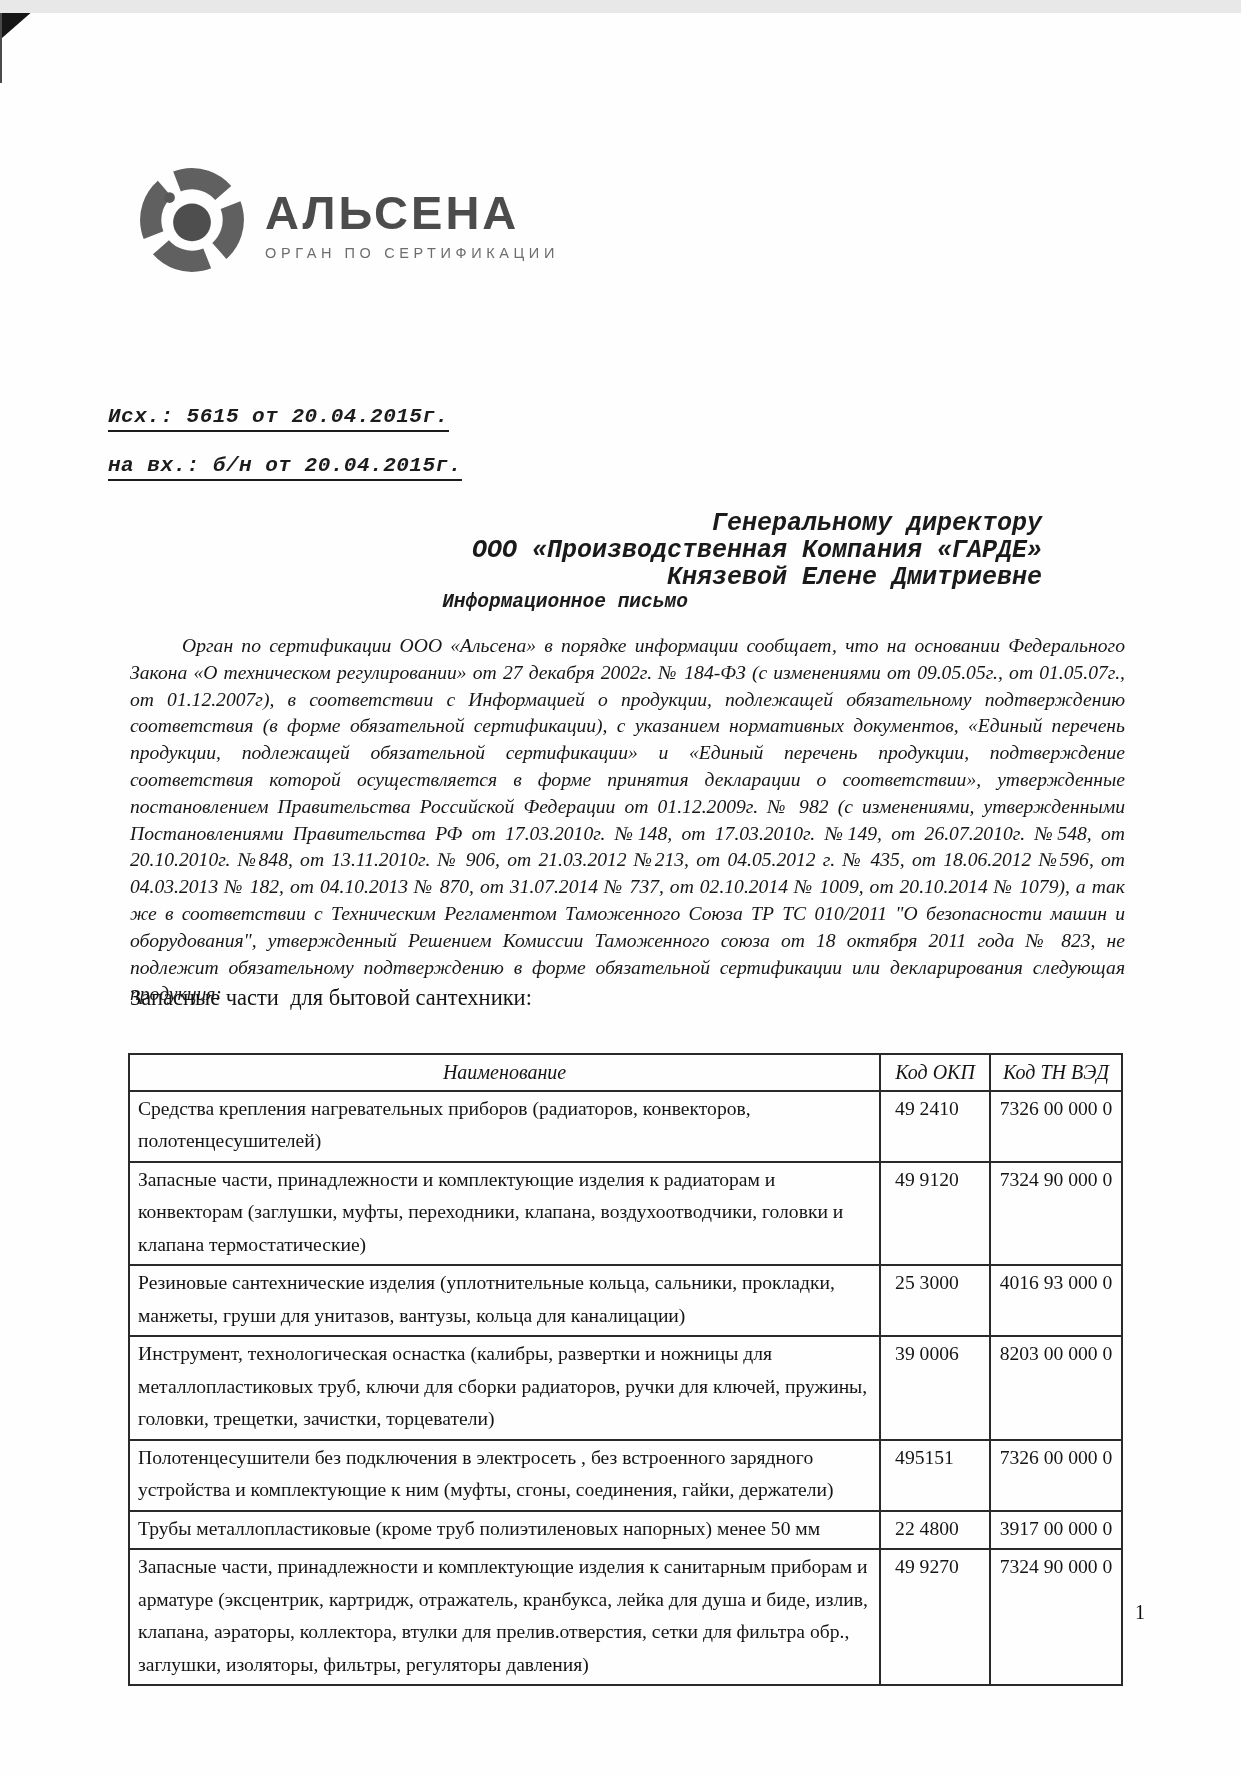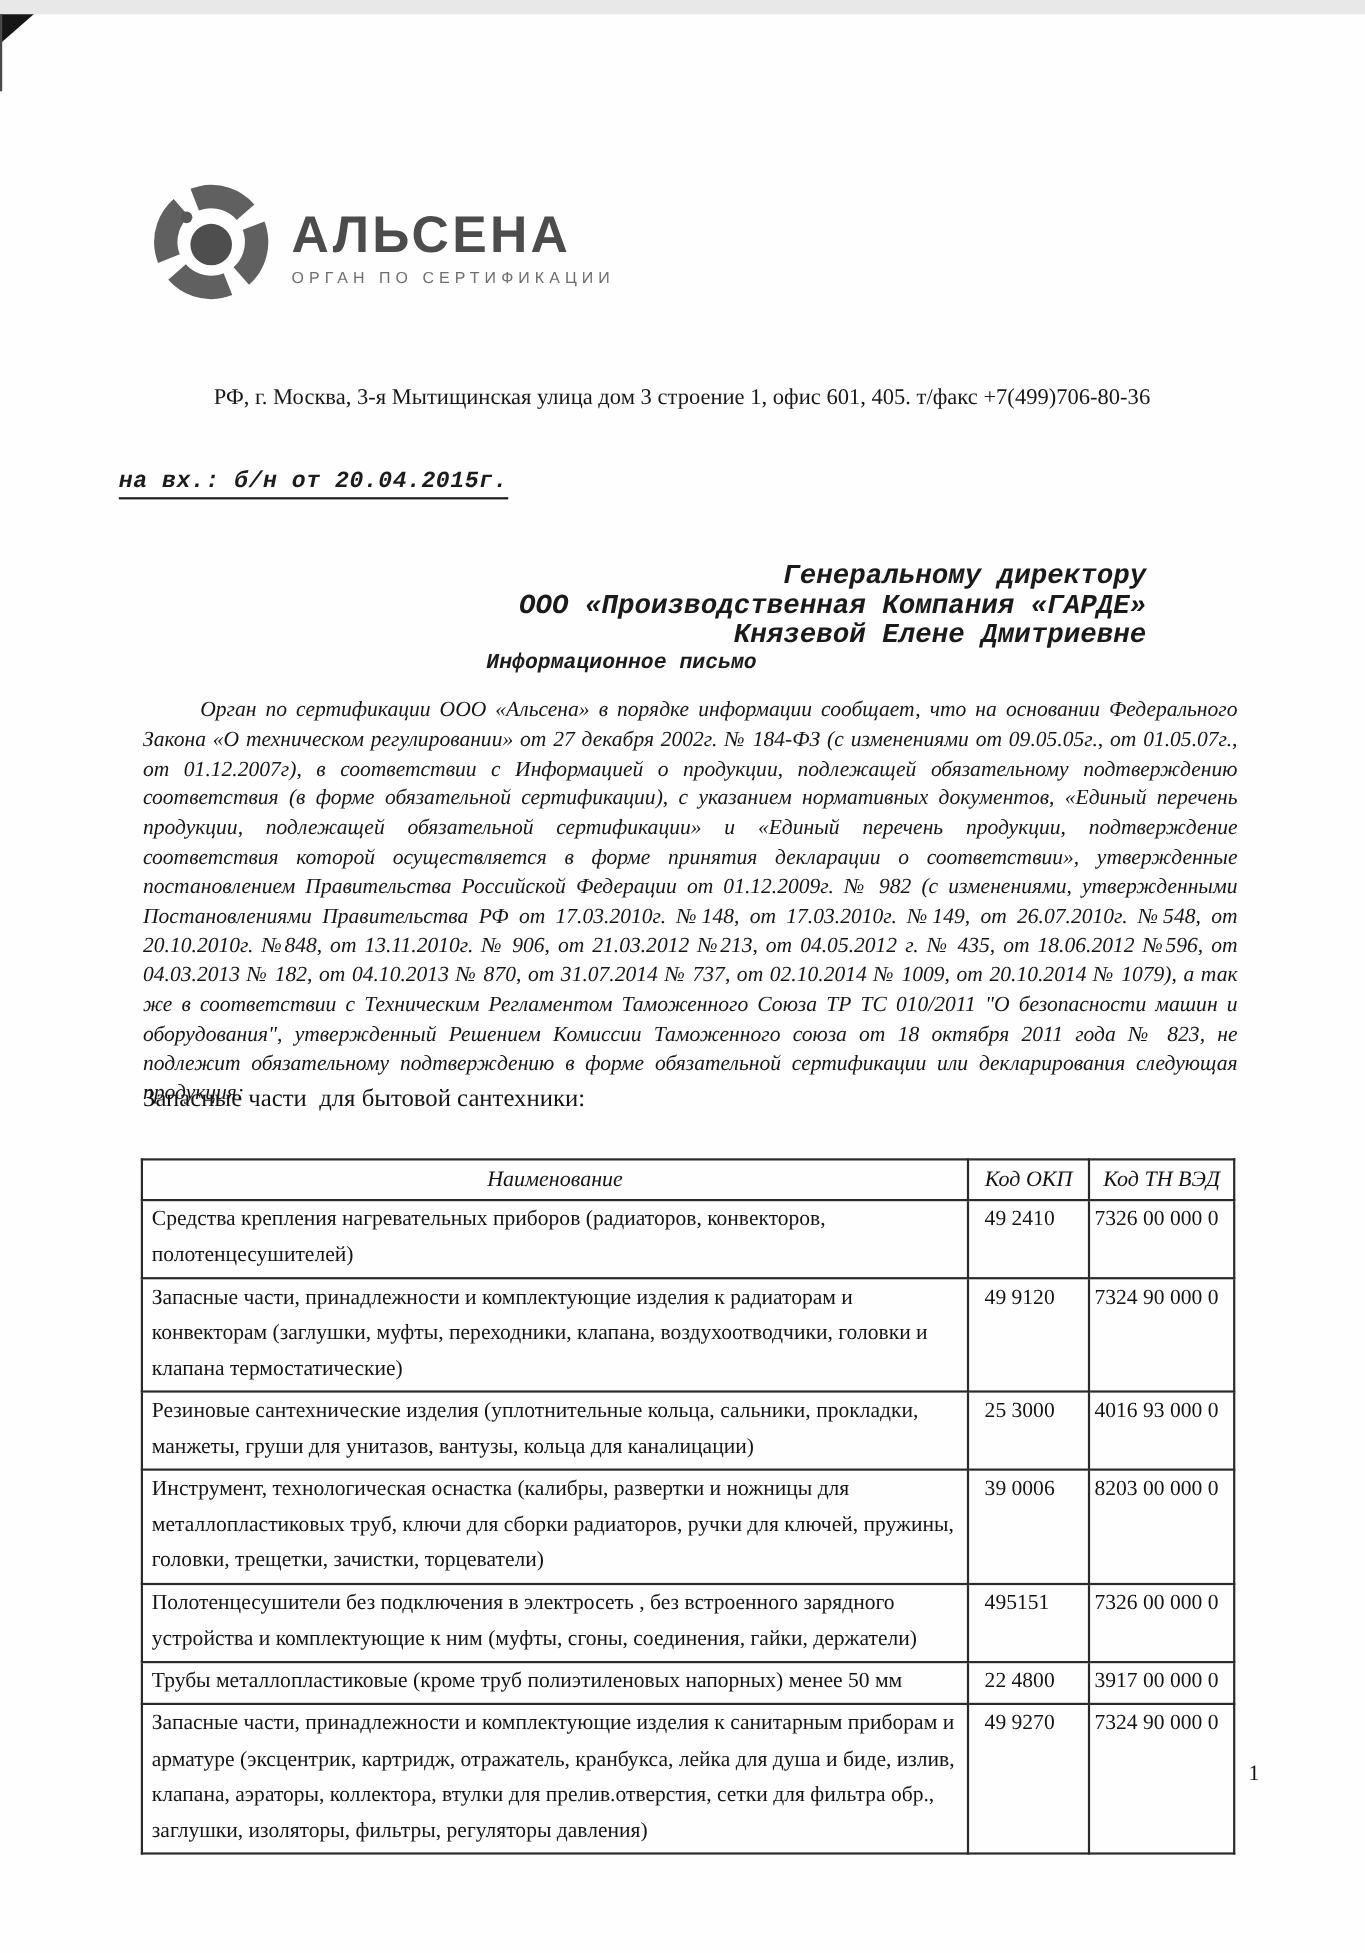--- a/index.html
+++ b/index.html
@@ -147,21 +147,21 @@
     font-weight: normal;
     font-size: 20px;
     text-align: center;
     padding: 1px 4px;
   }
   .col-name  { width: 753px; }
   .col-okp   { width: 110px; }
   .col-tnved { width: 132px; }
   .goods-table td.cell-name  { padding: 1px 10px 3px 8px; }
   .goods-table td.cell-okp   { padding: 1px 4px 1px 14px; white-space: nowrap; }
-  .goods-table td.cell-tnved { padding: 1px 4px; white-space: nowrap; }
+  .goods-table td.cell-tnved { padding: 1px 4px; text-align: center; white-space: nowrap; }
 
   .page-number {
     position: absolute;
     top: 1588px;
     right: 96px;
     font-size: 20px;
     color: #111;
   }
 </style>
 </head>
@@ -179,23 +179,23 @@
       </g>
       <circle cx="50" cy="52" r="16" fill="#4e4e4e"></circle>
       <circle cx="31" cy="31" r="4.5" fill="#585858"></circle>
     </svg>
     <div class="logo-text-block">
       <div class="logo-name">АЛЬСЕНА</div>
       <div class="logo-subtitle">ОРГАН ПО СЕРТИФИКАЦИИ</div>
     </div>
   </div>
 
-  <div class="address-line">РФ, г. Москва, 3-я Мытищинская улица  дом 3 строение 1, офис 601, 405. т/факс +7(499)706-80-36</div>
 
   <div class="ref-block">
+    <div><span class="ref-line">Исх.: 5615  от 20.04.2015г.</span></div>
     <div><span class="ref-line second">на вх.: б/н от 20.04.2015г.</span></div>
   </div>
 
   <div class="addressee">
     <div>Генеральному директору</div>
     <div>ООО «Производственная Компания «ГАРДЕ»</div>
     <div>Князевой Елене Дмитриевне</div>
   </div>
 
   <div class="letter-title">Информационное письмо</div>

